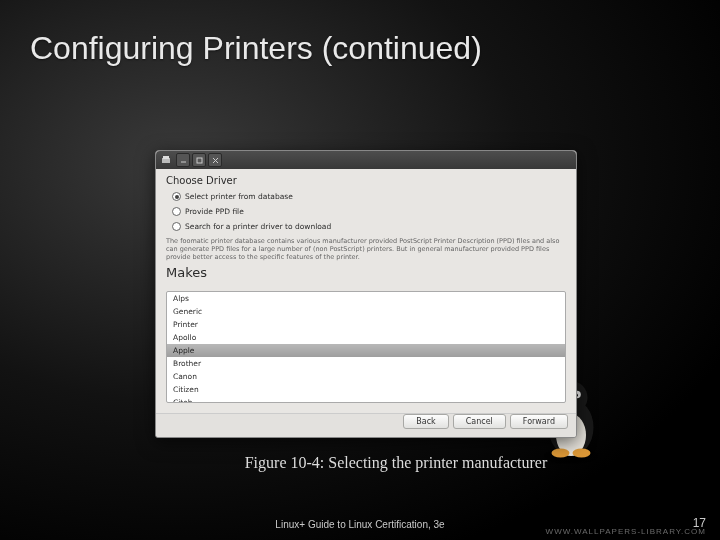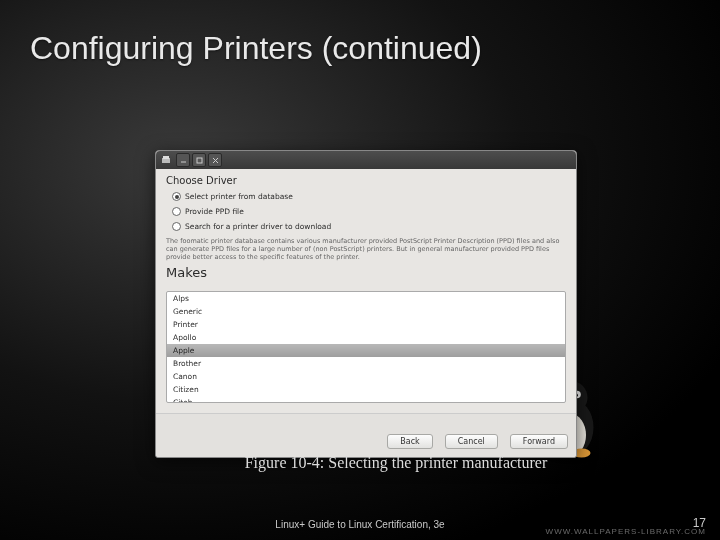--- a/index.html
+++ b/index.html
@@ -128,22 +128,22 @@
     height: 11px;
     white-space: nowrap;
   }
   .listbox .item.selected {
     background: linear-gradient(#b8b8b8, #9e9e9e);
     color: #222;
   }
   .button-row {
     display: flex;
     justify-content: flex-end;
-    gap: 12px;
-    padding: 20px 8px 8px 8px;
+    gap: 4px;
+    padding: 0 8px 8px 8px;
     background: #e3e1de;
     border-top: 1px solid #ccc;
     border-radius: 0 0 3px 3px;
   }
   .btn {
     background: linear-gradient(#fdfdfd, #e2e2e0);
     border: 1px solid #a8a8a5;
     border-radius: 3px;
     padding: 2px 12px;
     font-size: 8px;

